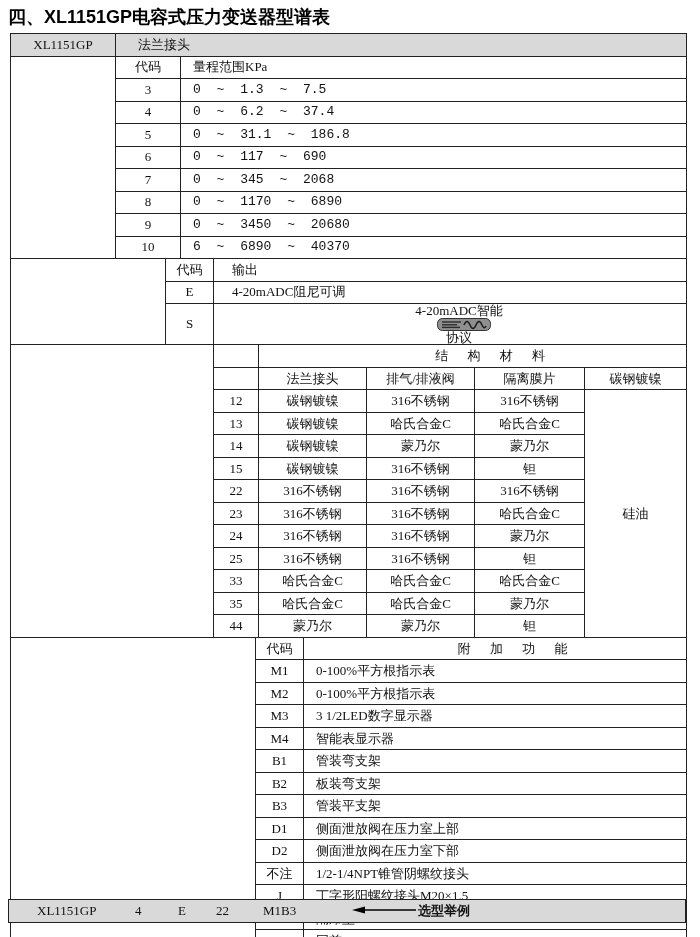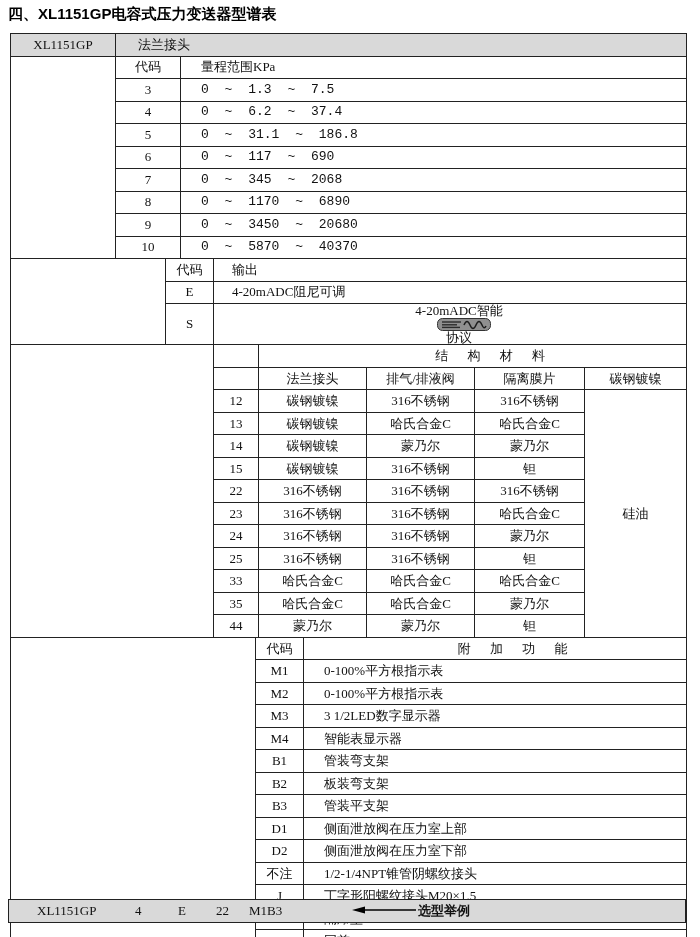--- a/index.html
+++ b/index.html
@@ -1,43 +1,43 @@
 <!DOCTYPE html>
 <html><head>
 <meta charset="utf-8">
 <style>
   html,body{margin:0;padding:0;background:#ffffff;}
   .page{position:relative;width:700px;height:937px;background:#fff;overflow:hidden;
         font-family:"Liberation Serif",serif;color:#111;}
   .title{position:absolute;left:8px;top:5px;font-family:"Liberation Sans",sans-serif;
-         font-weight:bold;font-size:15px;color:#000;}
+         font-weight:bold;font-size:18px;color:#000;}
   .spec{position:absolute;left:10px;top:33px;width:676px;}
   table{border-collapse:collapse;table-layout:fixed;width:676px;}
   table + table{margin-top:-1px;}
   td{border:1px solid #222;font-size:13px;height:21.5px;padding:0;line-height:1.05;
      overflow:hidden;white-space:nowrap;}
   .gray{background:#d9d9d9;}
   .c{text-align:center;}
-  .pl12{padding-left:20px;}
+  .pl12{padding-left:12px;}
   .pl18{padding-left:18px;}
   .pl22{padding-left:22px;}
   .range-val{word-spacing:8px;font-family:Liberation Mono, monospace;}
   .sp-head{letter-spacing:8px;text-align:center;padding-left:43px;}
   .codecell{text-align:center;font-family:"Liberation Serif",serif;}
   .srow{display:flex;align-items:center;flex-direction:column;}
   .srow .suffix{}
   .badge{display:inline-block;margin-left:10px;line-height:0;}
   .example-bar{position:absolute;left:8px;top:899px;width:678px;height:24px;
                background:#d9d9d9;border:1px solid #222;box-sizing:border-box;}
   .example-bar span{position:absolute;top:0;line-height:22px;font-size:13px;}
   .eb-model{left:28px;}
   .eb-c0{left:126px;}
   .eb-c1{left:169px;}
   .eb-c2{left:207px;}
-  .eb-c3{left:240px;}
+  .eb-c3{left:254px;}
   .eb-arrow{position:absolute;left:343px;top:6px;line-height:0;}
   .eb-label{left:409px;font-weight:bold;font-family:"Liberation Sans",sans-serif;}
 </style>
 </head>
 <body>
 
 <div class="page">
 
   <div class="title">四、XL1151GP电容式压力变送器型谱表</div>
 
@@ -91,21 +91,21 @@
       <tr>
         <td class="codecell">8</td>
         <td class="pl12 range-val">0 ~ 1170 ~ 6890</td>
       </tr>
       <tr>
         <td class="codecell">9</td>
         <td class="pl12 range-val">0 ~ 3450 ~ 20680</td>
       </tr>
       <tr>
         <td class="codecell">10</td>
-        <td class="pl12 range-val">0 ~ 5870 ~ 40370</td>
+        <td class="pl12 range-val">6 ~ 6890 ~ 40370</td>
       </tr>
     </tbody>
       </table>
 
     <table>
       <colgroup>
           <col style="width:155px">
           <col style="width:48px">
           <col style="width:473px">
         </colgroup>

